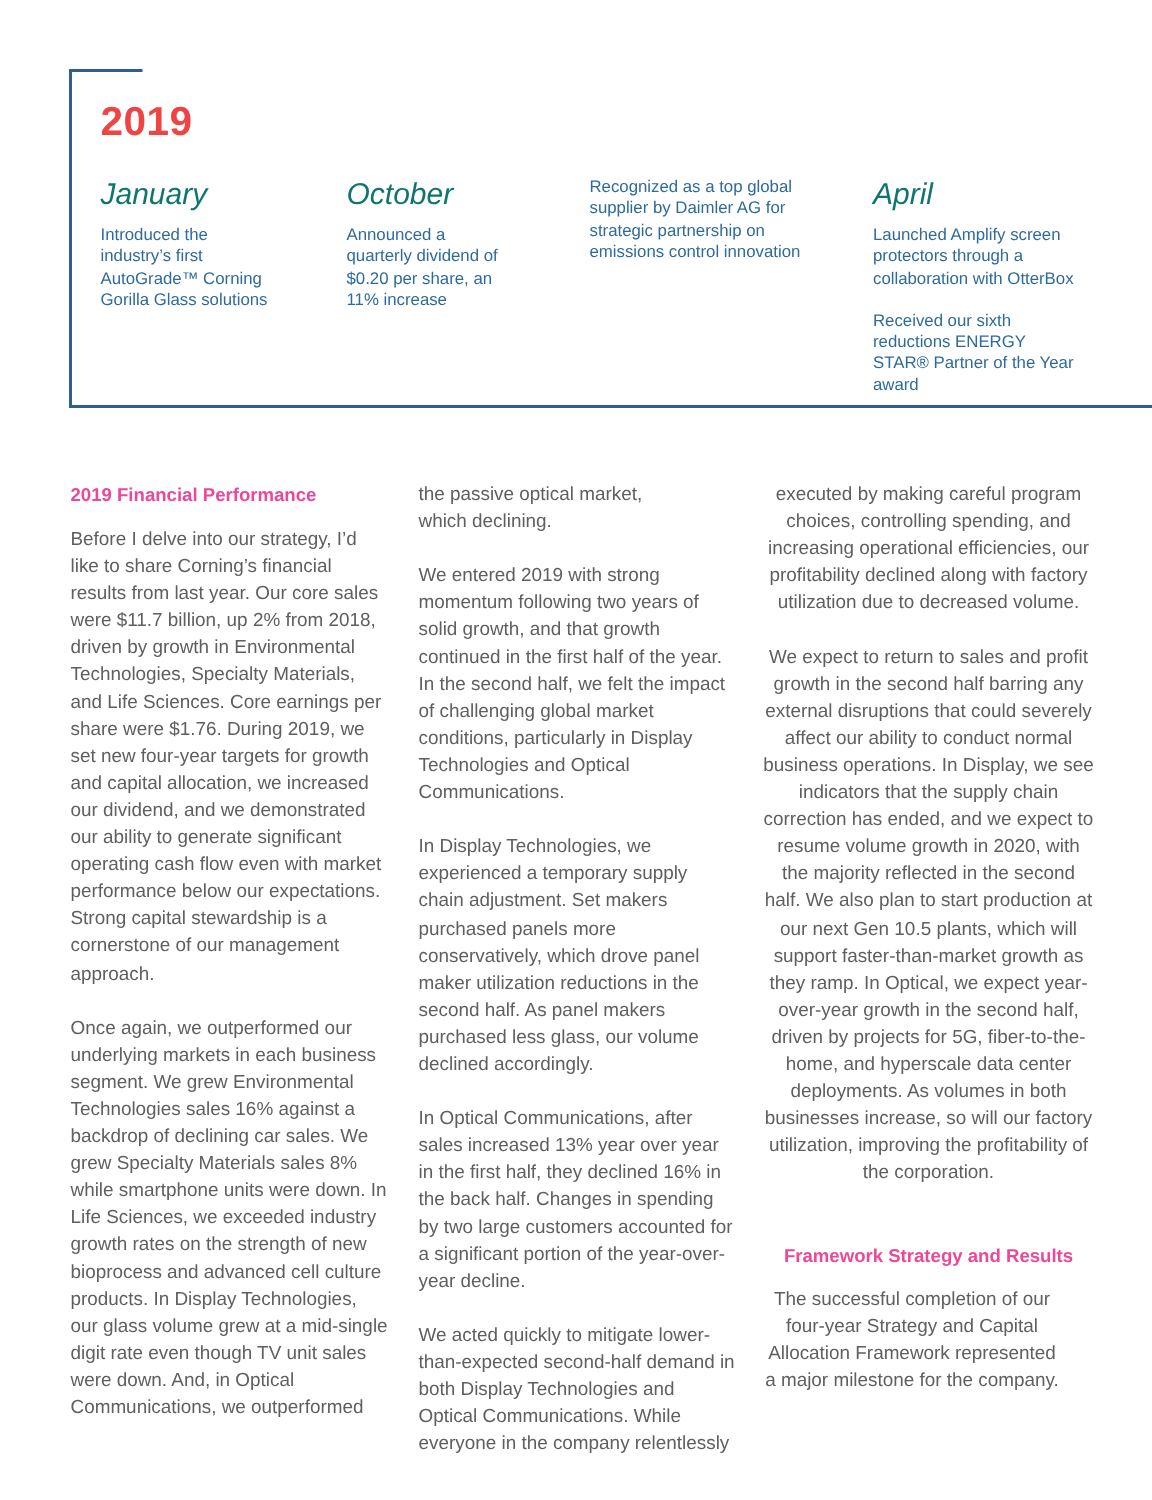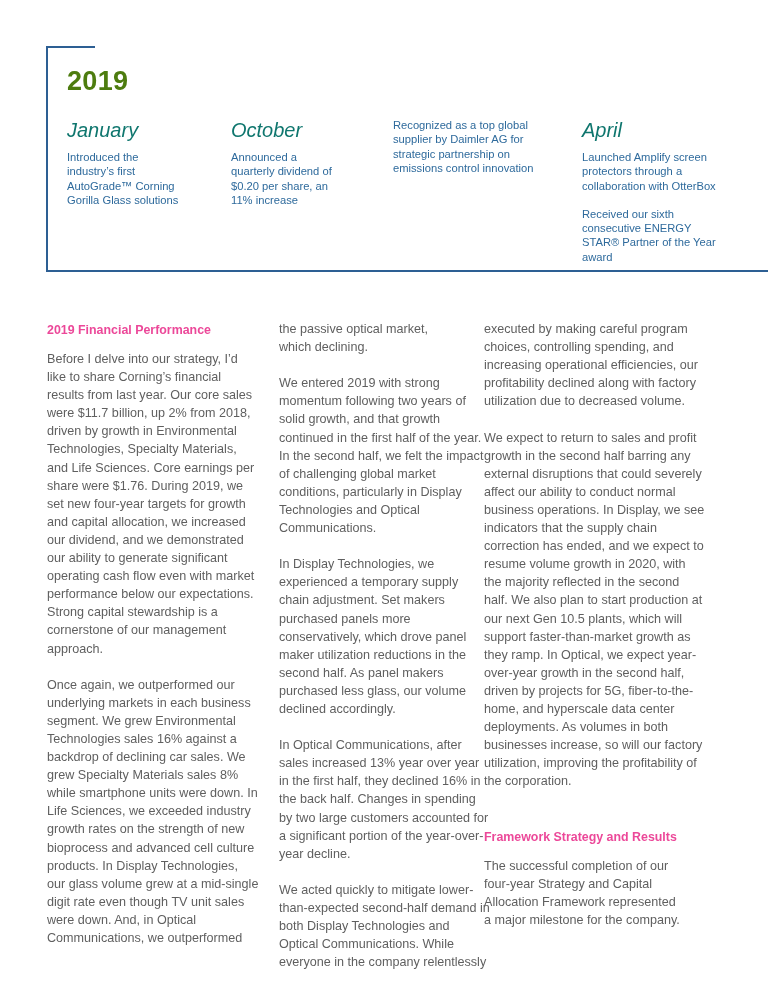--- a/index.html
+++ b/index.html
@@ -1,31 +1,31 @@
 <!DOCTYPE html>
 <html><head>
 <meta charset="utf-8">
 <style>
   html, body { margin: 0; padding: 0; background: #ffffff; }
   body { width: 768px; height: 1000px; position: relative; overflow: hidden;
          font-family: "Liberation Sans", sans-serif; color: #5d5d5d; }
   .frame-left { position: absolute; left: 46px; top: 46px; width: 2px; height: 226px; background: #2d5f93; }
   .frame-top { position: absolute; left: 46px; top: 46px; width: 49px; height: 2px; background: #2d5f93; }
   .frame-bottom { position: absolute; left: 46px; top: 270px; width: 722px; height: 2px; background: #2d5f93; }
-  .year { position: absolute; left: 67px; top: 66px; font-size: 27px; font-weight: bold; color: #4d7c0f; letter-spacing: 0.3px; }
+  .year { position: absolute; left: 67px; top: 66px; font-size: 27px; font-weight: bold; color: #ef4444; letter-spacing: 0.3px; }
   .month { position: absolute; top: 118px; width: 170px; }
   .month-name { font-size: 20px; font-style: italic; color: #0f766e; margin: 0 0 8px 0; line-height: 24px; }
   .month-text { font-size: 11.2px; line-height: 14.3px; color: #2e6a9c; }
   .month-text p { margin: 0 0 14px 0; }
   .col { position: absolute; top: 320px; width: 212px; font-size: 12.6px; line-height: 18.1px; color: #5f5f5f; }
   .col p { margin: 0 0 18.1px 0; }
   .heading { font-size: 12.4px; font-weight: bold; color: #ec4899; margin: 0 0 10px 0; line-height: 20px; }
   .col1 { left: 47px; }
   .col2 { left: 279px; }
-  .col3 { left: 484px; width: 222px; }
+  .col3 { left: 508px; width: 222px; text-align: center; }
   .spacer { height: 18px; }
 </style>
 </head>
 <body>
 
 <div>
   <div class="frame-left"></div>
   <div class="frame-top"></div>
   <div class="frame-bottom"></div>
 
@@ -48,21 +48,21 @@
   <div class="month" style="left:393px;">
     <div class="month-text">
       <p style="width:150px;">Recognized as a top global supplier by Daimler AG for strategic partnership on emissions control innovation</p>
     </div>
   </div>
 
   <div class="month" style="left:582px;">
     <div class="month-name">April</div>
     <div class="month-text">
       <p style="width:140px;">Launched Amplify screen protectors through a collaboration with OtterBox</p>
-      <p style="width:140px;">Received our sixth consecutive ENERGY STAR® Partner of the Year award</p>
+      <p style="width:140px;">Received our sixth reductions ENERGY STAR® Partner of the Year award</p>
     </div>
   </div>
 </div>
 
 <div class="col col1">
   <div class="heading">2019 Financial Performance</div>
   <p>Before I delve into our strategy, I’d like to share Corning’s financial results from last year. Our core sales were $11.7 billion, up 2% from 2018, driven by growth in Environmental Technologies, Specialty Materials, and Life Sciences. Core earnings per share were $1.76. During 2019, we set new four-year targets for growth and capital allocation, we increased our dividend, and we demonstrated our ability to generate significant operating cash flow even with market performance below our expectations. Strong capital stewardship is a cornerstone of our management approach.</p>
   <p>Once again, we outperformed our underlying markets in each business segment. We grew Environmental Technologies sales 16% against a backdrop of declining car sales. We grew Specialty Materials sales 8% while smartphone units were down. In Life Sciences, we exceeded industry growth rates on the strength of new bioprocess and advanced cell culture products. In Display Technologies, our glass volume grew at a mid-single digit rate even though TV unit sales were down. And, in Optical Communications, we outperformed</p>
 </div>
 

